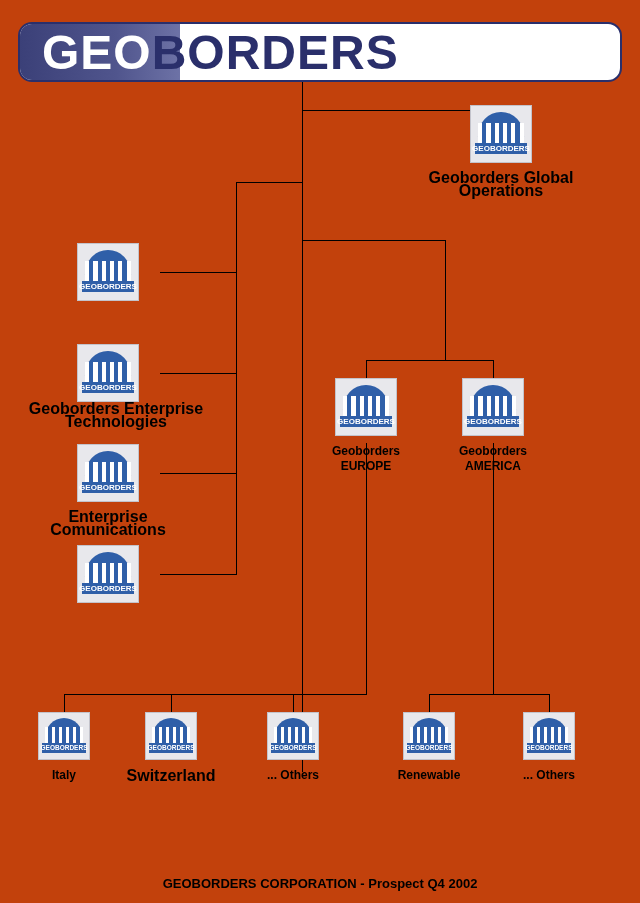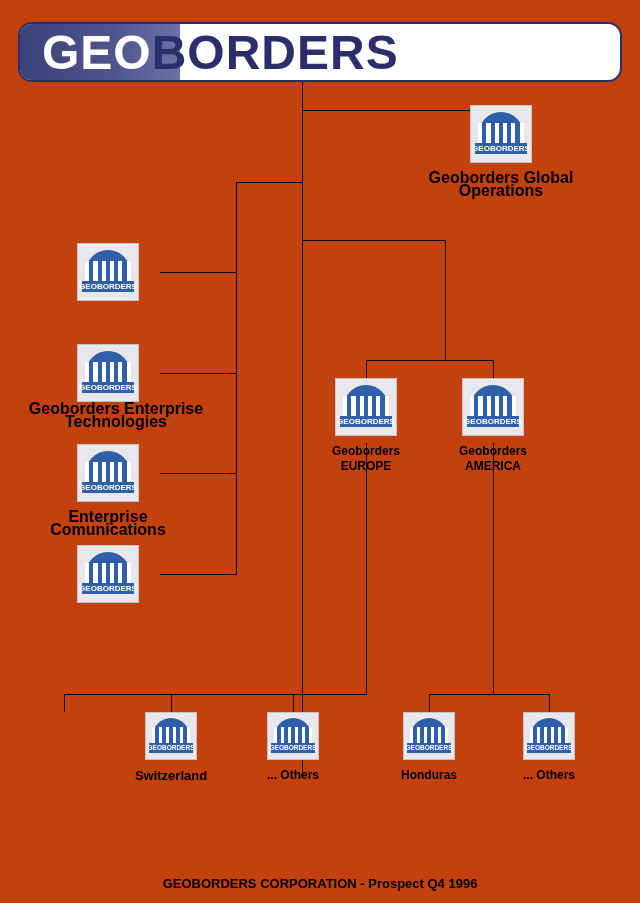--- a/index.html
+++ b/index.html
@@ -317,39 +317,58 @@
       <div class="base"></div>
       <div class="wordmark" style="font-size:8px;">
         <span>GEO</span>
           <span>BORDERS</span>
       </div>
     </div>
     <div class="caption" style="left:-39px; top:66px; width:140px; font-size:12px; line-height:15px;">Geoborders
 AMERICA</div>
   </div>
 
+  <div class="node" style="left:38px; top:712px;">
+    <div class="logo" style="width:52px; height:48px;">
+      <div class="dome"></div>
+      <div class="bars">
+          <i></i>
+          <i></i>
+          <i></i>
+          <i></i>
+          <i></i>
+          <i></i>
+        </div>
+      <div class="base"></div>
+      <div class="wordmark" style="font-size:6.5px;">
+        <span>GEO</span>
+          <span>BORDERS</span>
+      </div>
+    </div>
+    <div class="caption" style="left:-34px; top:57px; width:120px; font-size:12px;">Italy</div>
+  </div>
 
   <div class="node" style="left:145px; top:712px;">
     <div class="logo" style="width:52px; height:48px;">
       <div class="dome"></div>
       <div class="bars">
           <i></i>
           <i></i>
           <i></i>
           <i></i>
           <i></i>
           <i></i>
         </div>
       <div class="base"></div>
       <div class="wordmark" style="font-size:6.5px;">
         <span>GEO</span>
           <span>BORDERS</span>
       </div>
     </div>
-    <div class="caption" style="left:-34px; top:57px; width:120px; font-size:13px;">Switzerland</div>
+    <div class="caption" style="left:-34px; top:57px; width:120px; font-size:16px;">Switzerland</div>
   </div>
 
   <div class="node" style="left:267px; top:712px;">
     <div class="logo" style="width:52px; height:48px;">
       <div class="dome"></div>
       <div class="bars">
           <i></i>
           <i></i>
           <i></i>
           <i></i>
@@ -375,21 +394,21 @@
           <i></i>
           <i></i>
           <i></i>
         </div>
       <div class="base"></div>
       <div class="wordmark" style="font-size:6.5px;">
         <span>GEO</span>
           <span>BORDERS</span>
       </div>
     </div>
-    <div class="caption" style="left:-34px; top:57px; width:120px; font-size:12px;">Honduras</div>
+    <div class="caption" style="left:-34px; top:57px; width:120px; font-size:12px;">Renewable</div>
   </div>
 
   <div class="node" style="left:523px; top:712px;">
     <div class="logo" style="width:52px; height:48px;">
       <div class="dome"></div>
       <div class="bars">
           <i></i>
           <i></i>
           <i></i>
           <i></i>
@@ -398,15 +417,15 @@
         </div>
       <div class="base"></div>
       <div class="wordmark" style="font-size:6.5px;">
         <span>GEO</span>
           <span>BORDERS</span>
       </div>
     </div>
     <div class="caption" style="left:-34px; top:57px; width:120px; font-size:12px;">... Others</div>
   </div>
 
-  <div class="footer">GEOBORDERS CORPORATION - Prospect Q4 1996</div>
+  <div class="footer">GEOBORDERS CORPORATION - Prospect Q4 2002</div>
 
 </div>
 
 </body></html>

